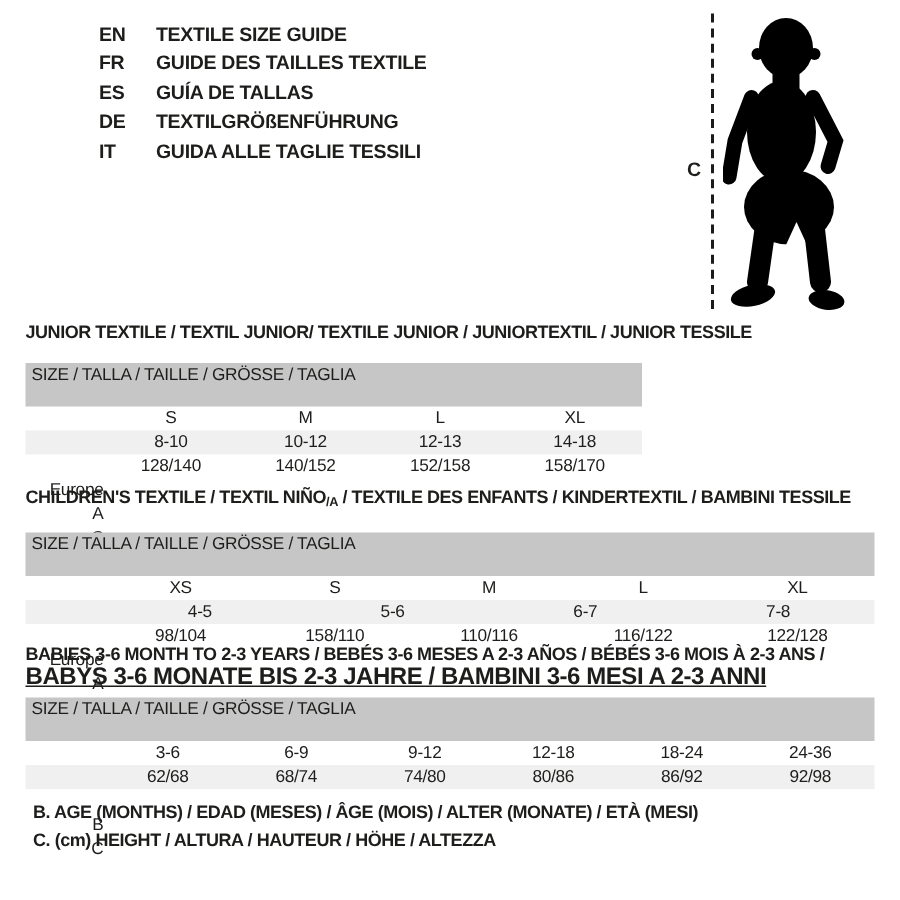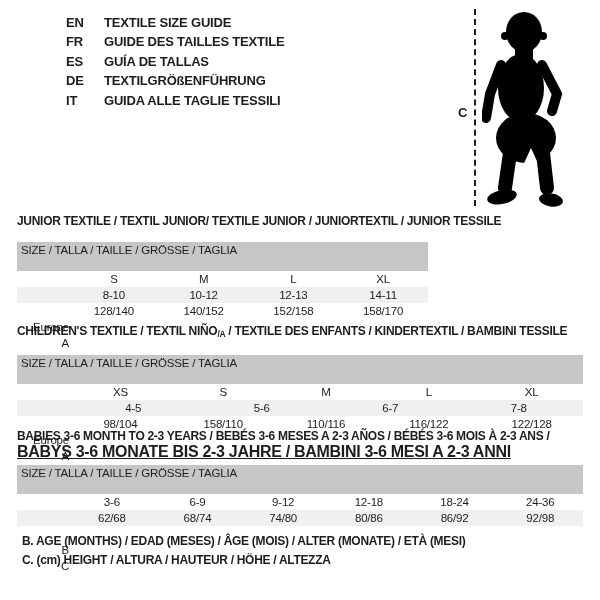--- a/index.html
+++ b/index.html
@@ -103,21 +103,21 @@
     <span class="tcell">S</span>
     <span class="tcell">M</span>
     <span class="tcell">L</span>
     <span class="tcell">XL</span>
   </div>
   <div class="trow shaded">
     <span class="tlbl">A</span>
     <span class="tcell">8-10</span>
     <span class="tcell">10-12</span>
     <span class="tcell">12-13</span>
-    <span class="tcell">14-11</span>
+    <span class="tcell">14-18</span>
   </div>
   <div class="trow">
     <span class="tlbl">C</span>
     <span class="tcell">128/140</span>
     <span class="tcell">140/152</span>
     <span class="tcell">152/158</span>
     <span class="tcell">158/170</span>
   </div>
 </div>
 

